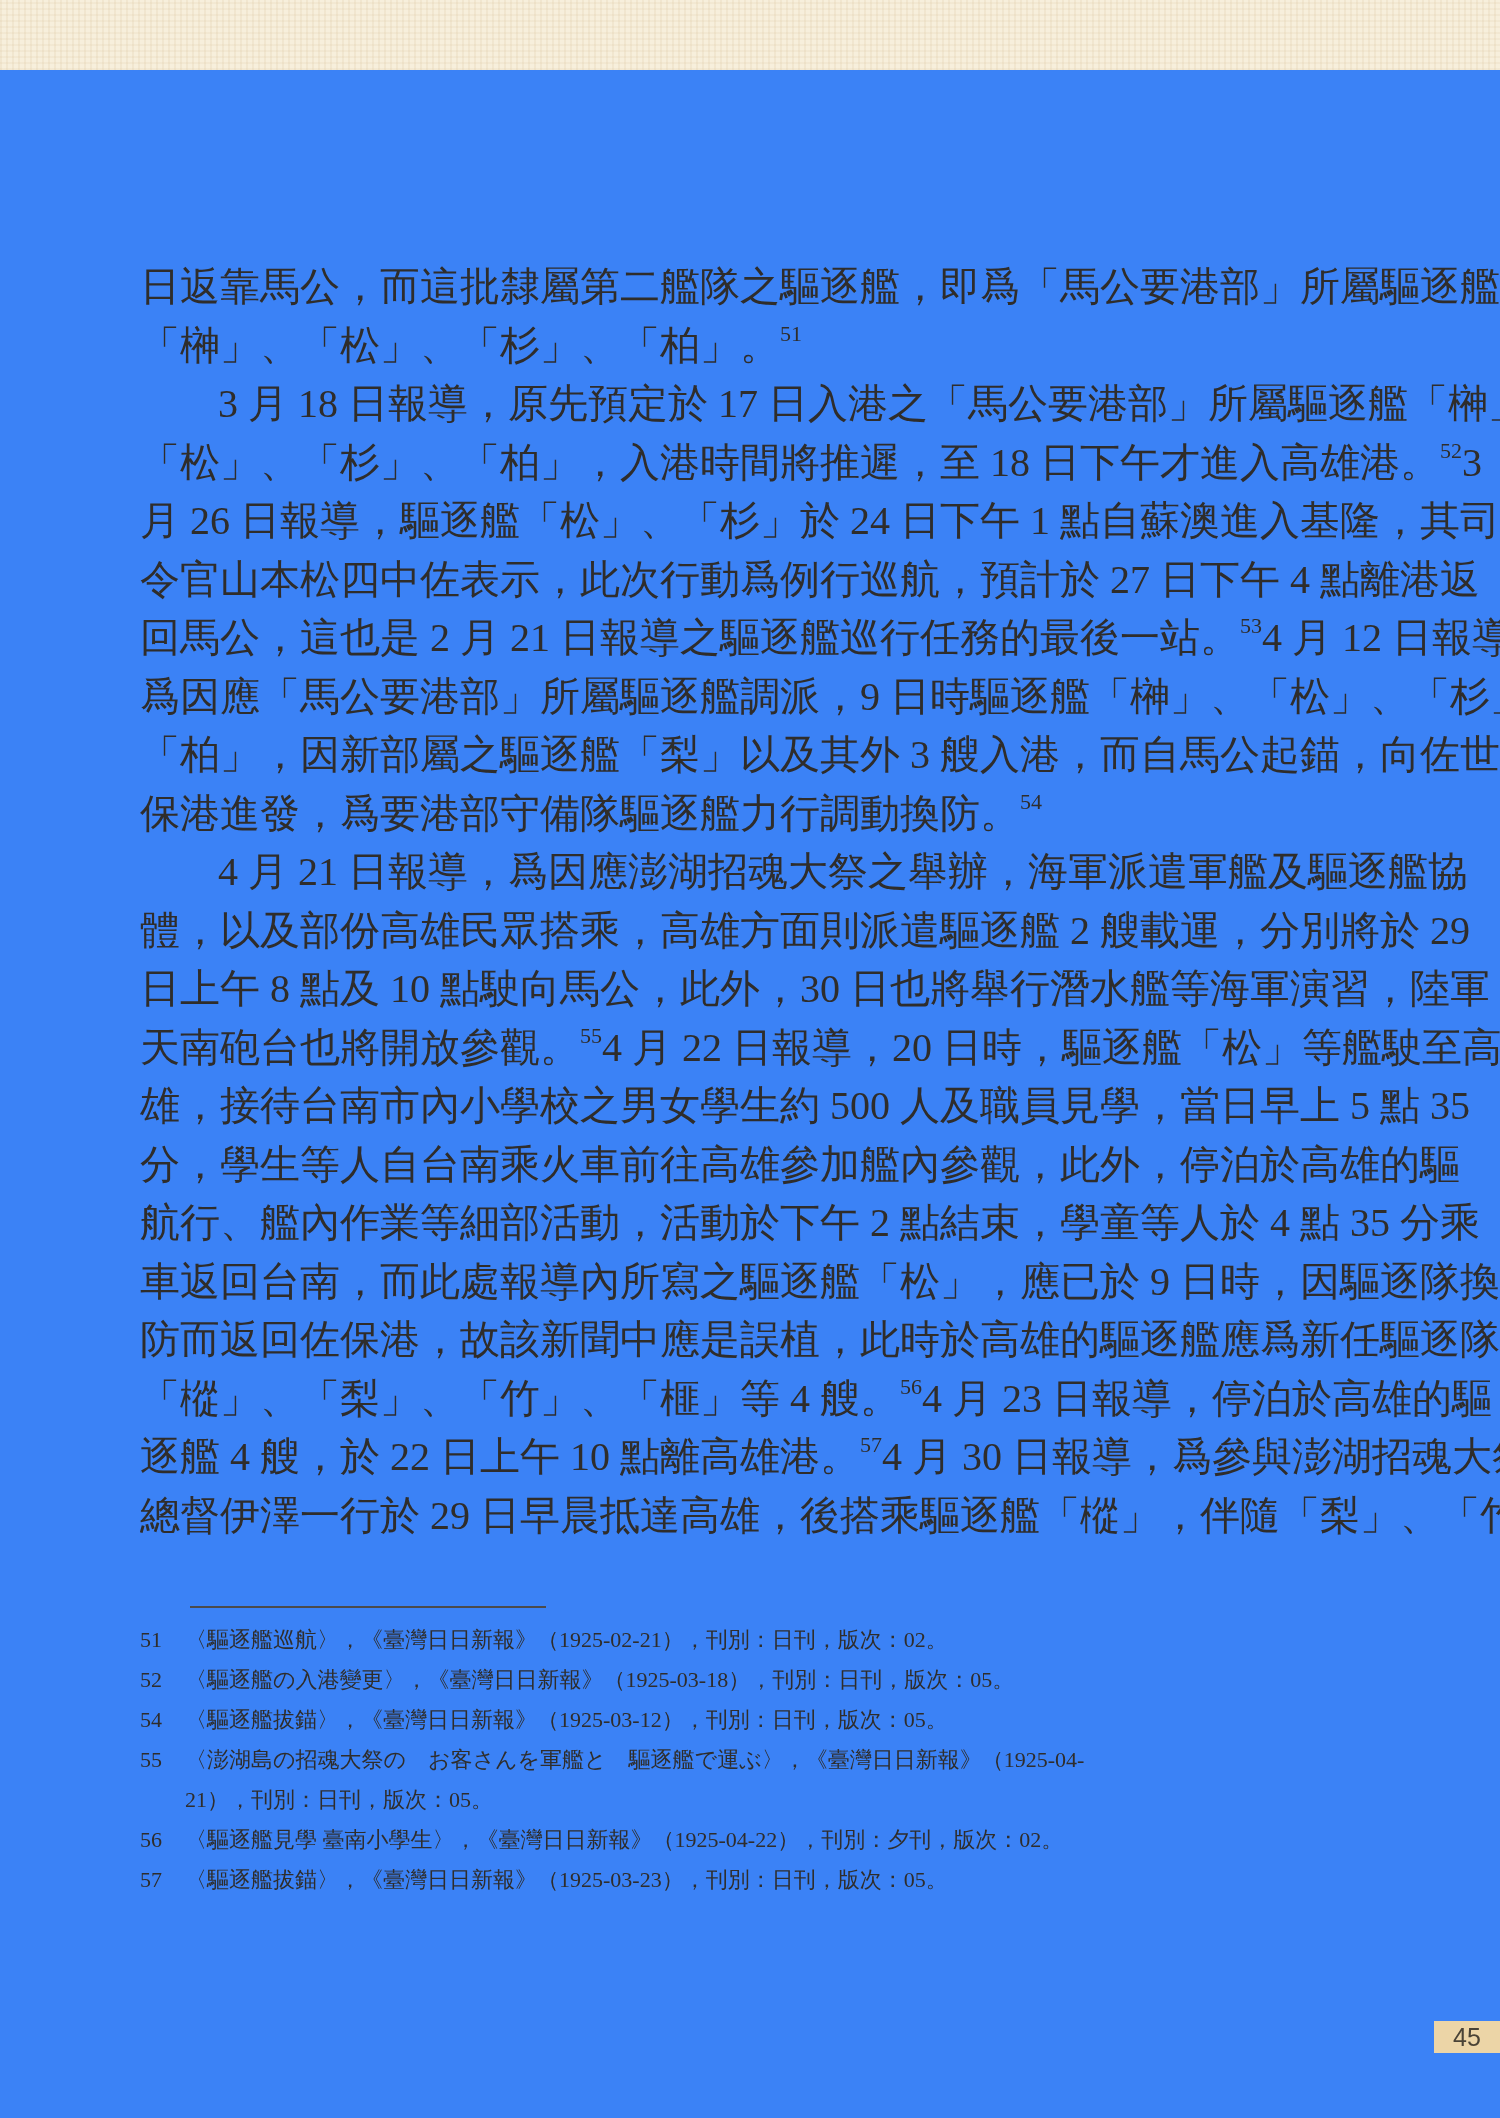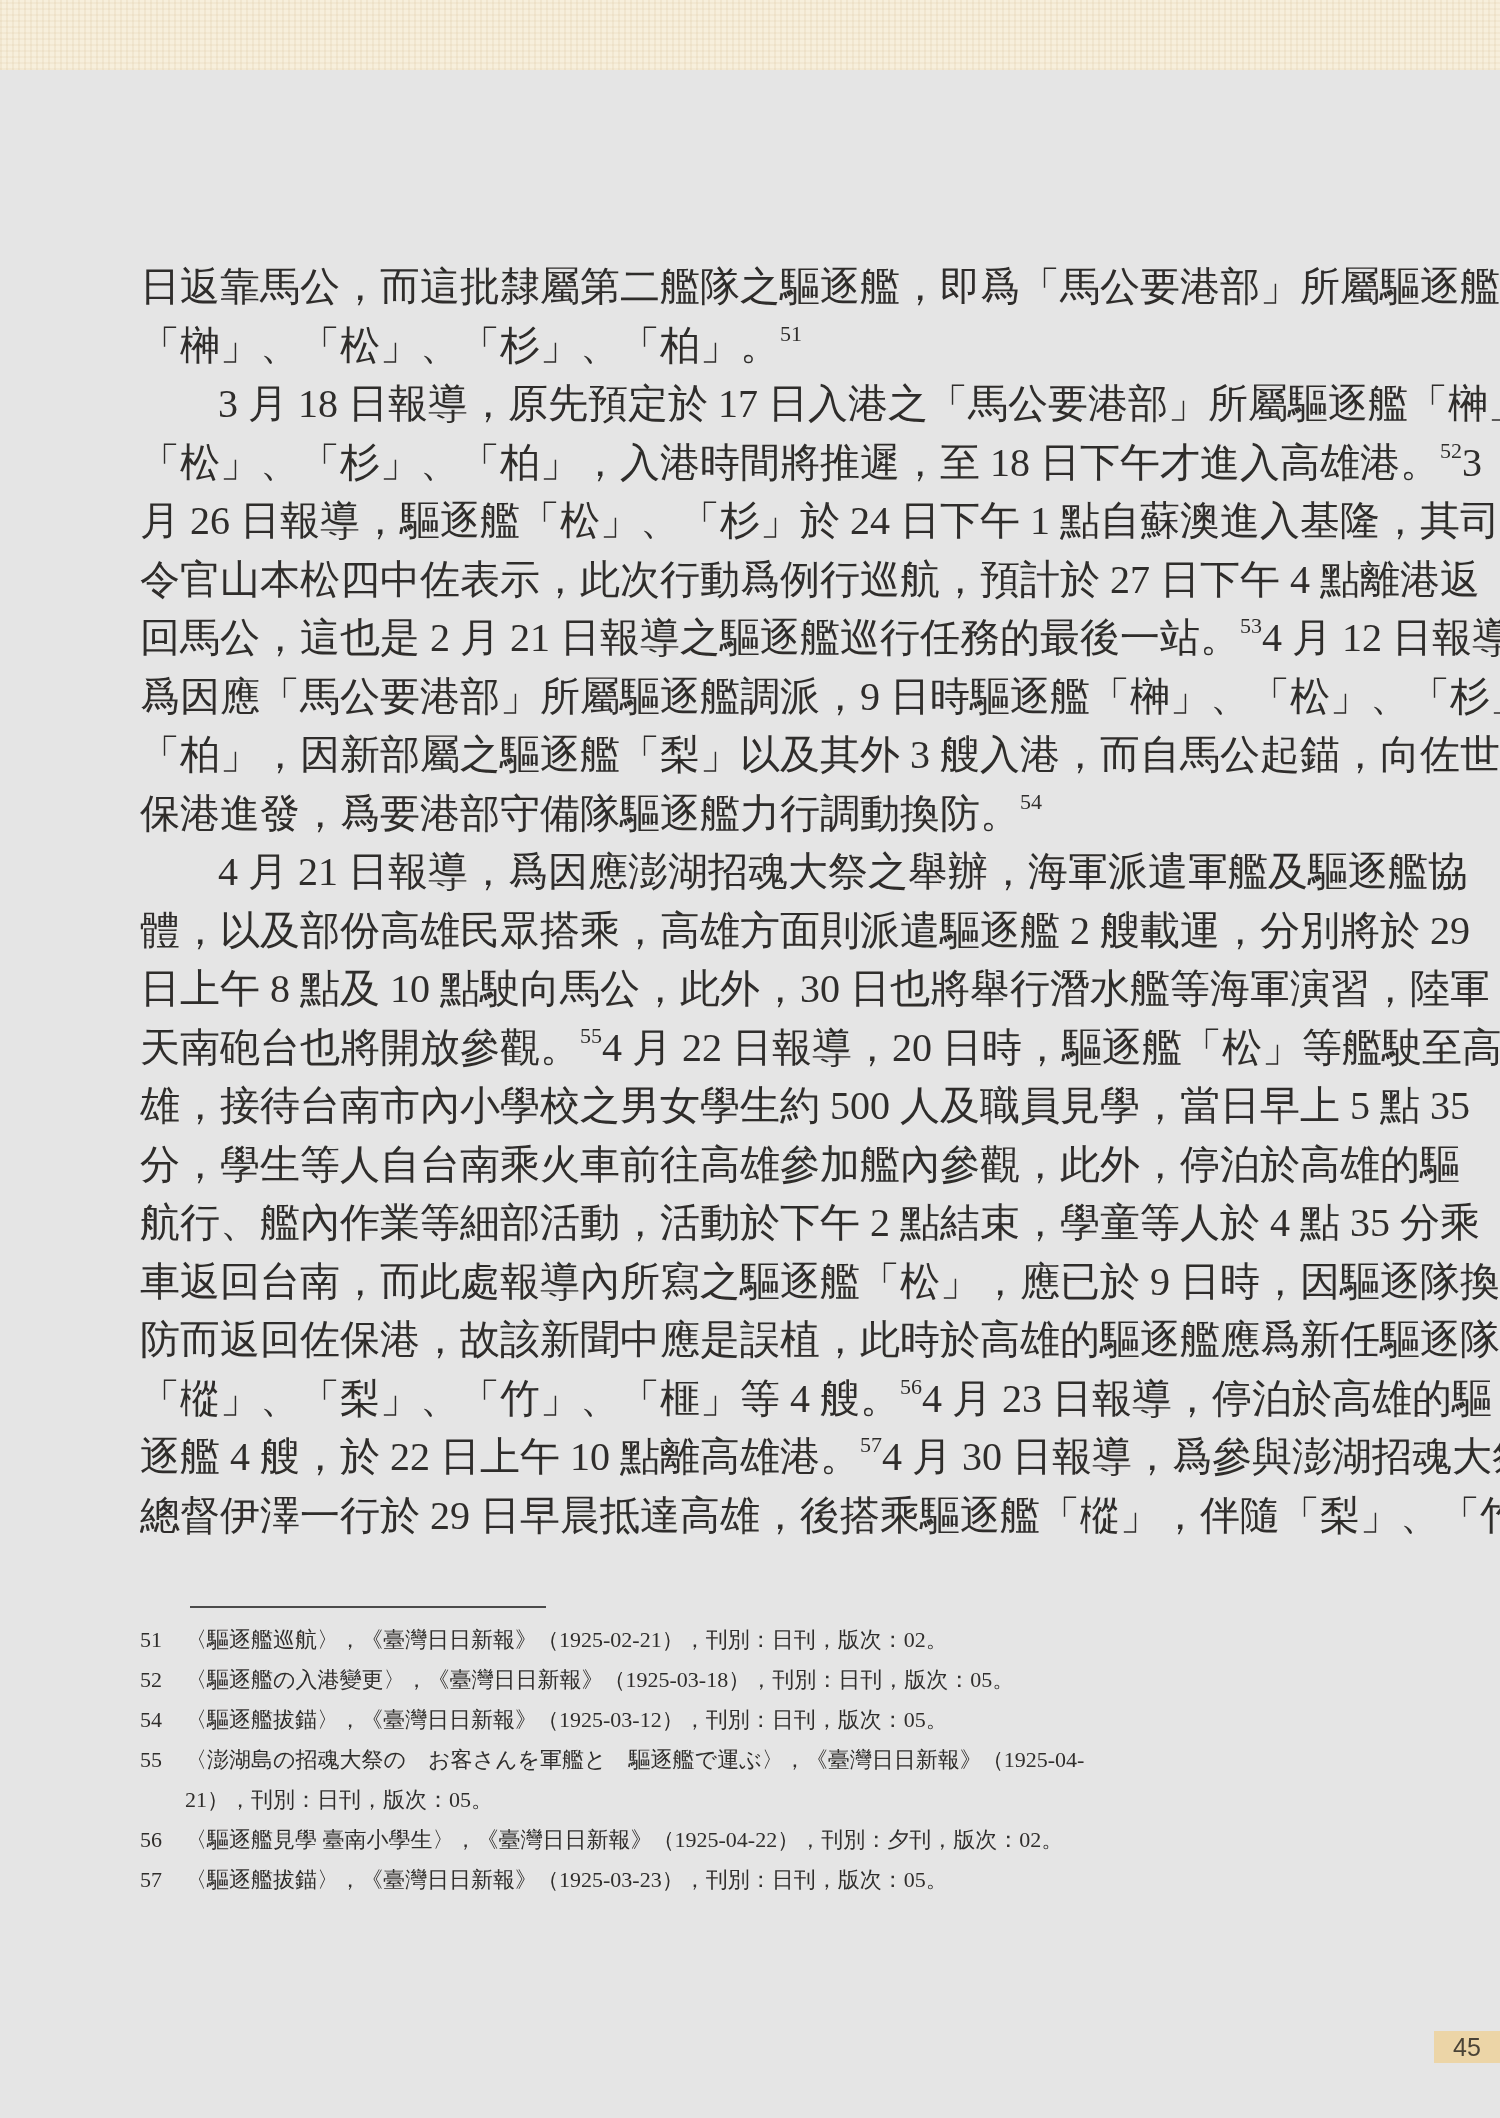--- a/index.html
+++ b/index.html
@@ -1,19 +1,19 @@
 <!DOCTYPE html>
 <html><head>
 <meta charset="utf-8">
 <style>
   html,body{margin:0;padding:0;background:#ffffff;}
   #page{
     position:relative;
     width:1500px;height:2118px;
-    background:#e5e5e5;
+    background:#3b82f6;
     overflow:hidden;
     font-family:"Liberation Serif","DejaVu Serif",serif;
     color:#2f2d2b;
   }
   
   #top-band{
     position:absolute;left:0;top:0;width:1500px;height:70px;
     background:
       repeating-linear-gradient(90deg, rgba(214,190,150,.18) 0 2px, rgba(0,0,0,0) 2px 6px),
       repeating-linear-gradient(0deg, rgba(214,190,150,.14) 0 2px, rgba(0,0,0,0) 2px 6px),
@@ -51,21 +51,21 @@
   }
   .fn-line{white-space:nowrap;height:40px;}
   .fn-num{display:inline-block;min-width:45px;}
   .fn-line.cont{padding-left:45px;}
   
   #page-badge{
     position:absolute;left:1434px;top:2021px;width:66px;height:32px;
     background:#ecd5a7;
     display:flex;align-items:center;justify-content:center;
     font-family:"Liberation Sans","DejaVu Sans",sans-serif;
-    font-size:25px;color:#4a4336;margin-top:10px;
+    font-size:25px;color:#4a4336;
   }
 </style>
 </head>
 <body>
 
 <div id="page">
   <div id="top-band"></div>
 
   <div id="body-text">
       <div class="line">日返靠馬公，而這批隸屬第二艦隊之驅逐艦，即爲「馬公要港部」所屬驅逐艦</div>

